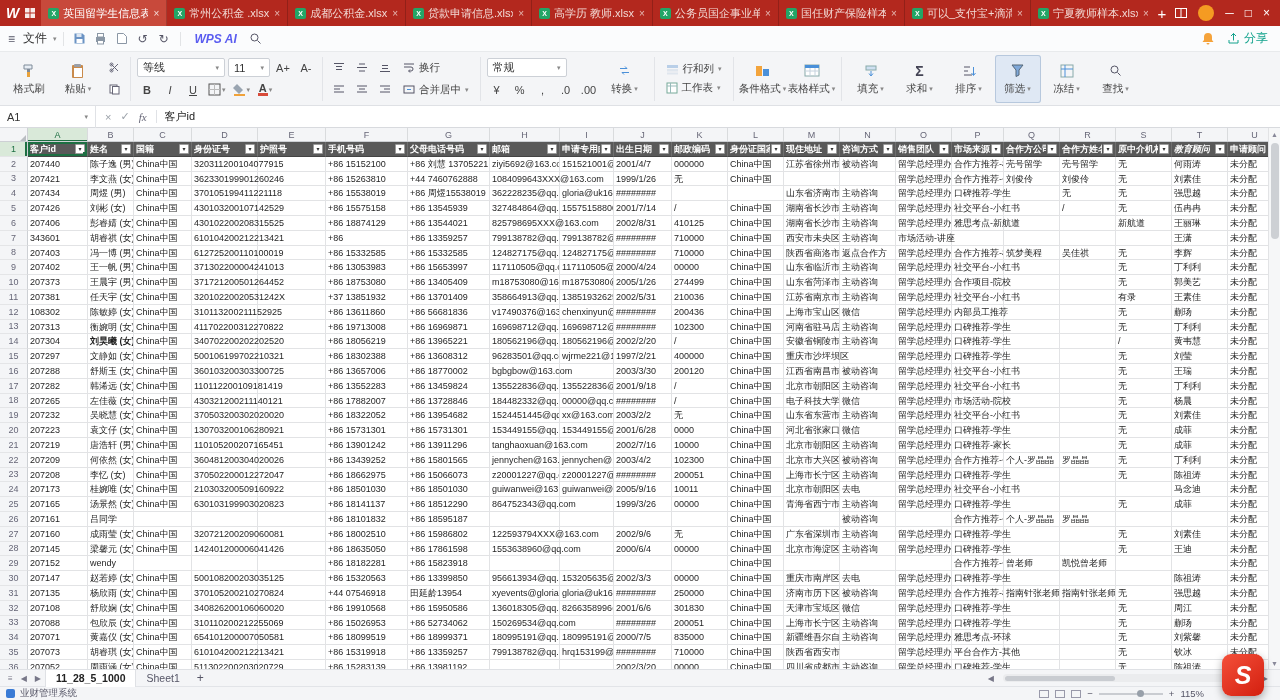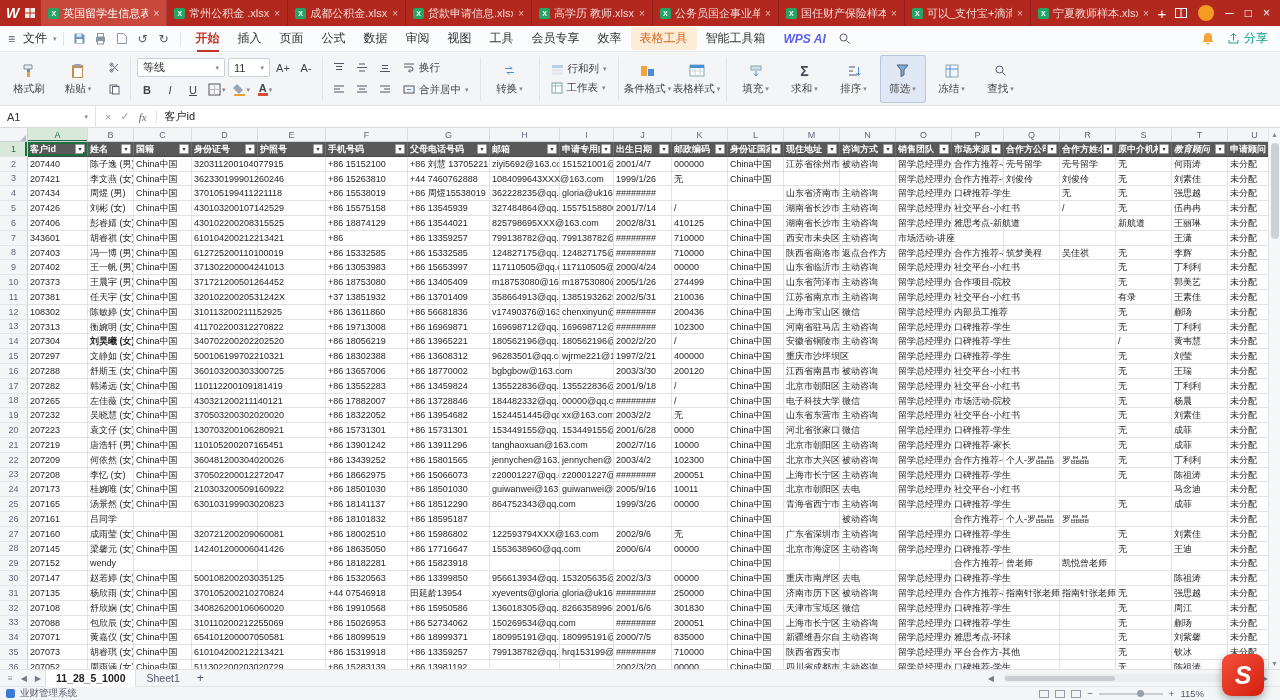--- a/index.html
+++ b/index.html
@@ -188,34 +188,20 @@
       </svg>
     </span>
   <span class="qicon">
       <svg width="12" height="13">
         <path d="M1.5 1.5h6l3 3v7h-9z" fill="#fff" stroke="#8b97a5"></path>
       </svg>
     </span>
   <span class="qicon">↺</span>
   <span class="qicon">↻</span>
   <span class="msep"></span>
-  <div style="display:flex;align-items:center">
-      <div class="menu-tab active">开始</div>
-      <div class="menu-tab">插入</div>
-      <div class="menu-tab">页面</div>
-      <div class="menu-tab">公式</div>
-      <div class="menu-tab">数据</div>
-      <div class="menu-tab">审阅</div>
-      <div class="menu-tab">视图</div>
-      <div class="menu-tab">工具</div>
-      <div class="menu-tab">会员专享</div>
-      <div class="menu-tab">效率</div>
-      <div class="menu-tab hl">表格工具</div>
-      <div class="menu-tab">智能工具箱</div>
-    </div>
   <span class="ai-lbl">WPS AI</span>
   <span class="qicon">
       <svg width="13" height="13">
         <circle cx="5.5" cy="5.5" r="3.5" fill="none" stroke="#556"></circle>
         <path d="M8.5 8.5l3 3" stroke="#556"></path>
       </svg>
     </span>
   <div class="m-right">
     <span>
         <svg width="14" height="14">
@@ -384,20 +370,35 @@
               <rect x="1" y="2" width="10" height="7" fill="none" stroke="#556"></rect>
               <path d="M4 5.5h4" stroke="#4a90d9"></path>
             </svg>
           </span>
           <span>合并居中</span>
           <span class="car">▾</span>
         </span>
     </div>
   </div>
   <div class="sep"></div>
+  <div class="col2">
+    <div class="rowctl">
+        <div class="dd w80">
+          <span>常规</span>
+          <span class="car">▾</span>
+        </div>
+      </div>
+    <div class="rowctl">
+      <span class="sbtn">¥</span>
+      <span class="sbtn">%</span>
+      <span class="sbtn">,</span>
+      <span class="sbtn">.0</span>
+      <span class="sbtn">.00</span>
+    </div>
+  </div>
   <div class="vbtn">
     <span class="ic">
         <svg width="13" height="11">
           <path d="M2 3.5h7l-2-2M11 7.5H4l2 2" fill="none" stroke="#4a90d9"></path>
         </svg>
       </span>
     <span class="vlabel">
         <span>转换</span>
         <span class="car">▾</span>
       </span>
@@ -1272,21 +1273,21 @@
         <div class="cell" style="width: 54px;">未分配</div>
       </div>
       <div class="grow">
         <div class="rnum">28</div>
         <div class="cell" style="width: 60px;">207145</div>
         <div class="cell" style="width: 46px;">梁馨元 (女)</div>
         <div class="cell" style="width: 58px;">China中国</div>
         <div class="cell ovf" style="width: 66px;">142401200006041426</div>
         <div class="cell" style="width: 68px;"></div>
         <div class="cell" style="width: 82px;">+86 18635050</div>
-        <div class="cell" style="width: 82px;">+86 17716647</div>
+        <div class="cell" style="width: 82px;">+86 17861598</div>
         <div class="cell ovf" style="width: 70px;">1553638960@qq.com</div>
         <div class="cell" style="width: 54px;"></div>
         <div class="cell" style="width: 58px;">2000/6/4</div>
         <div class="cell" style="width: 56px;">00000</div>
         <div class="cell" style="width: 56px;">China中国</div>
         <div class="cell" style="width: 56px;">北京市海淀区</div>
         <div class="cell" style="width: 56px;">主动咨询</div>
         <div class="cell" style="width: 56px;">留学总经理办公室</div>
         <div class="cell ovf" style="width: 52px;">口碑推荐-学生</div>
         <div class="cell" style="width: 56px;"></div>

